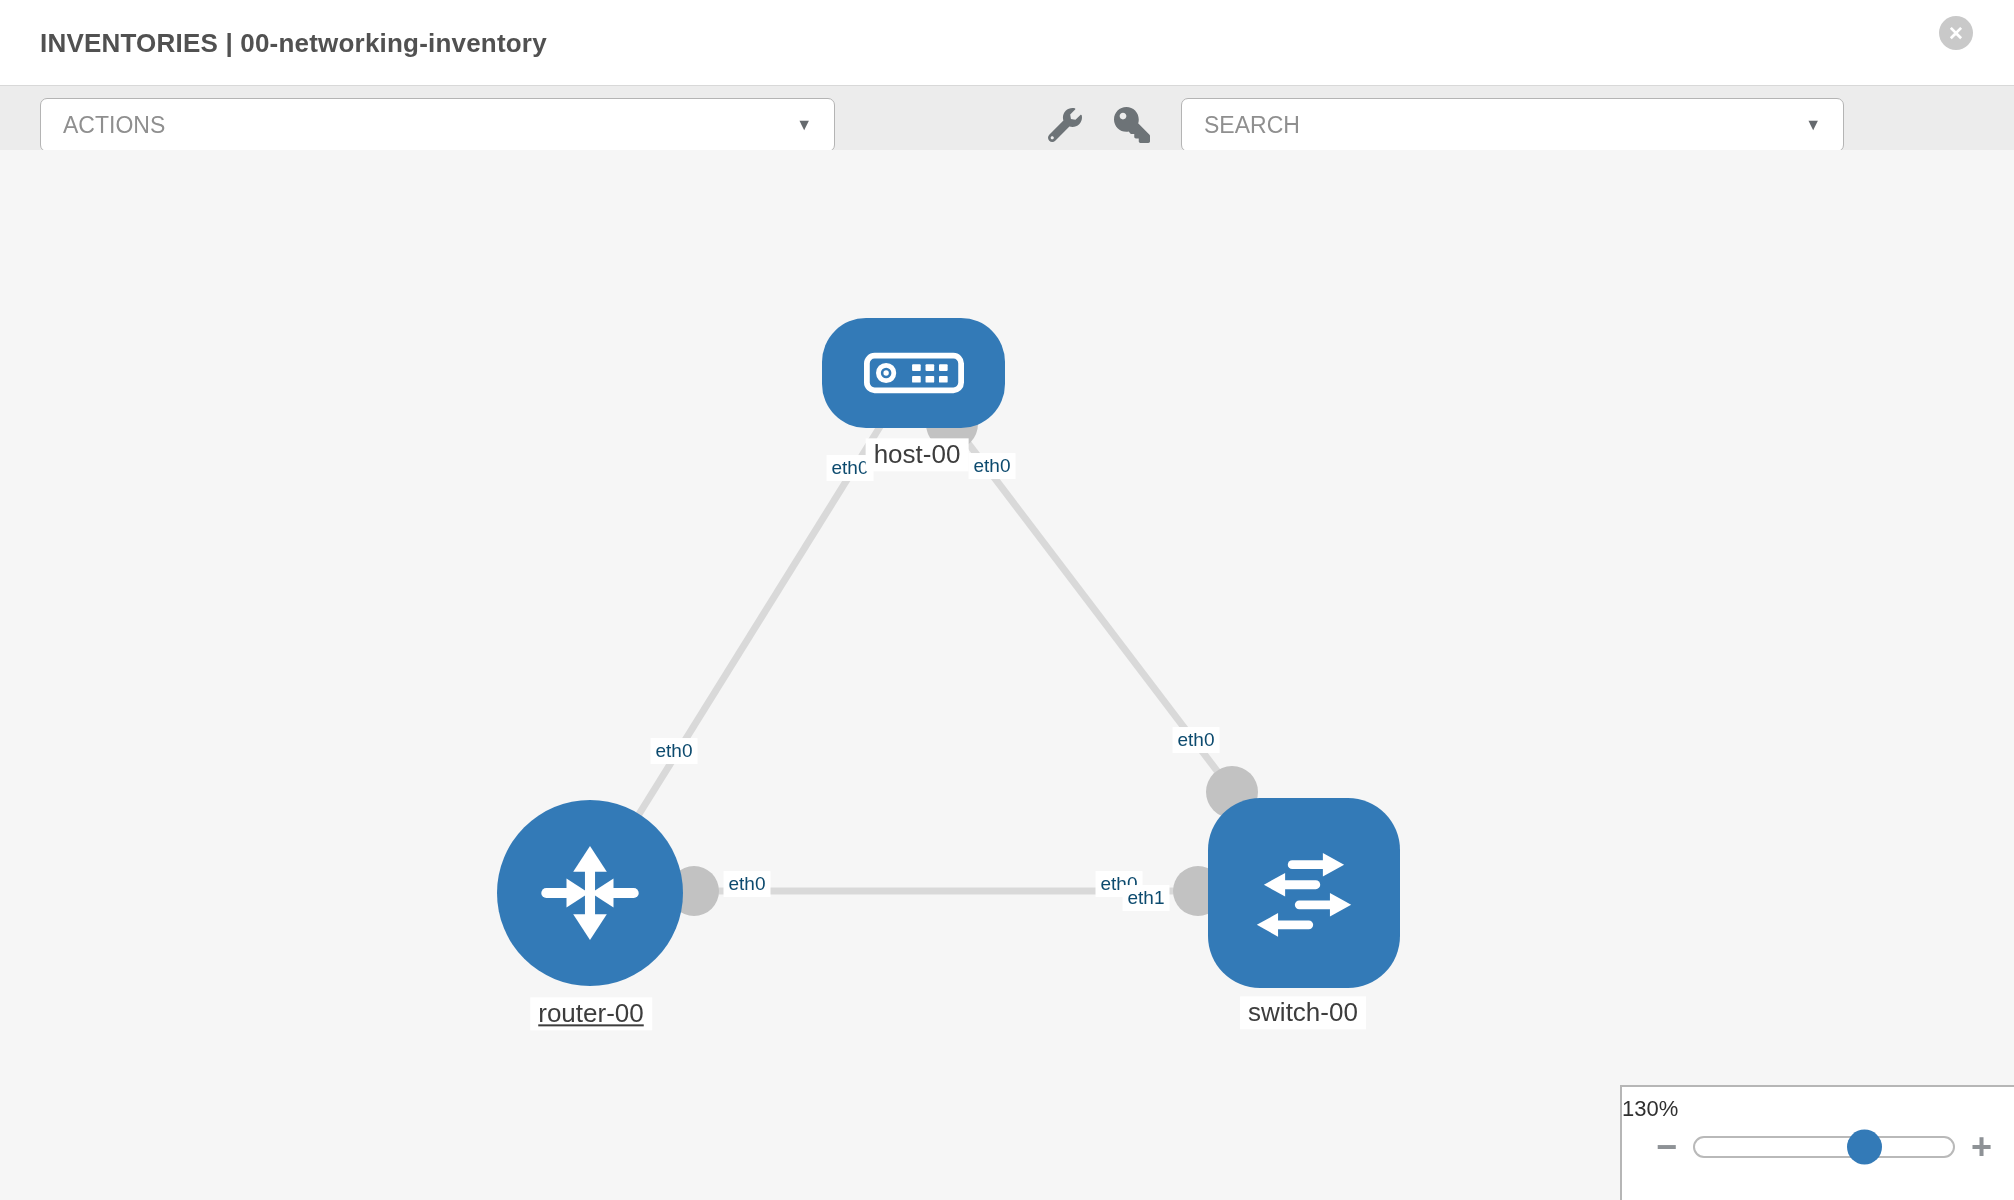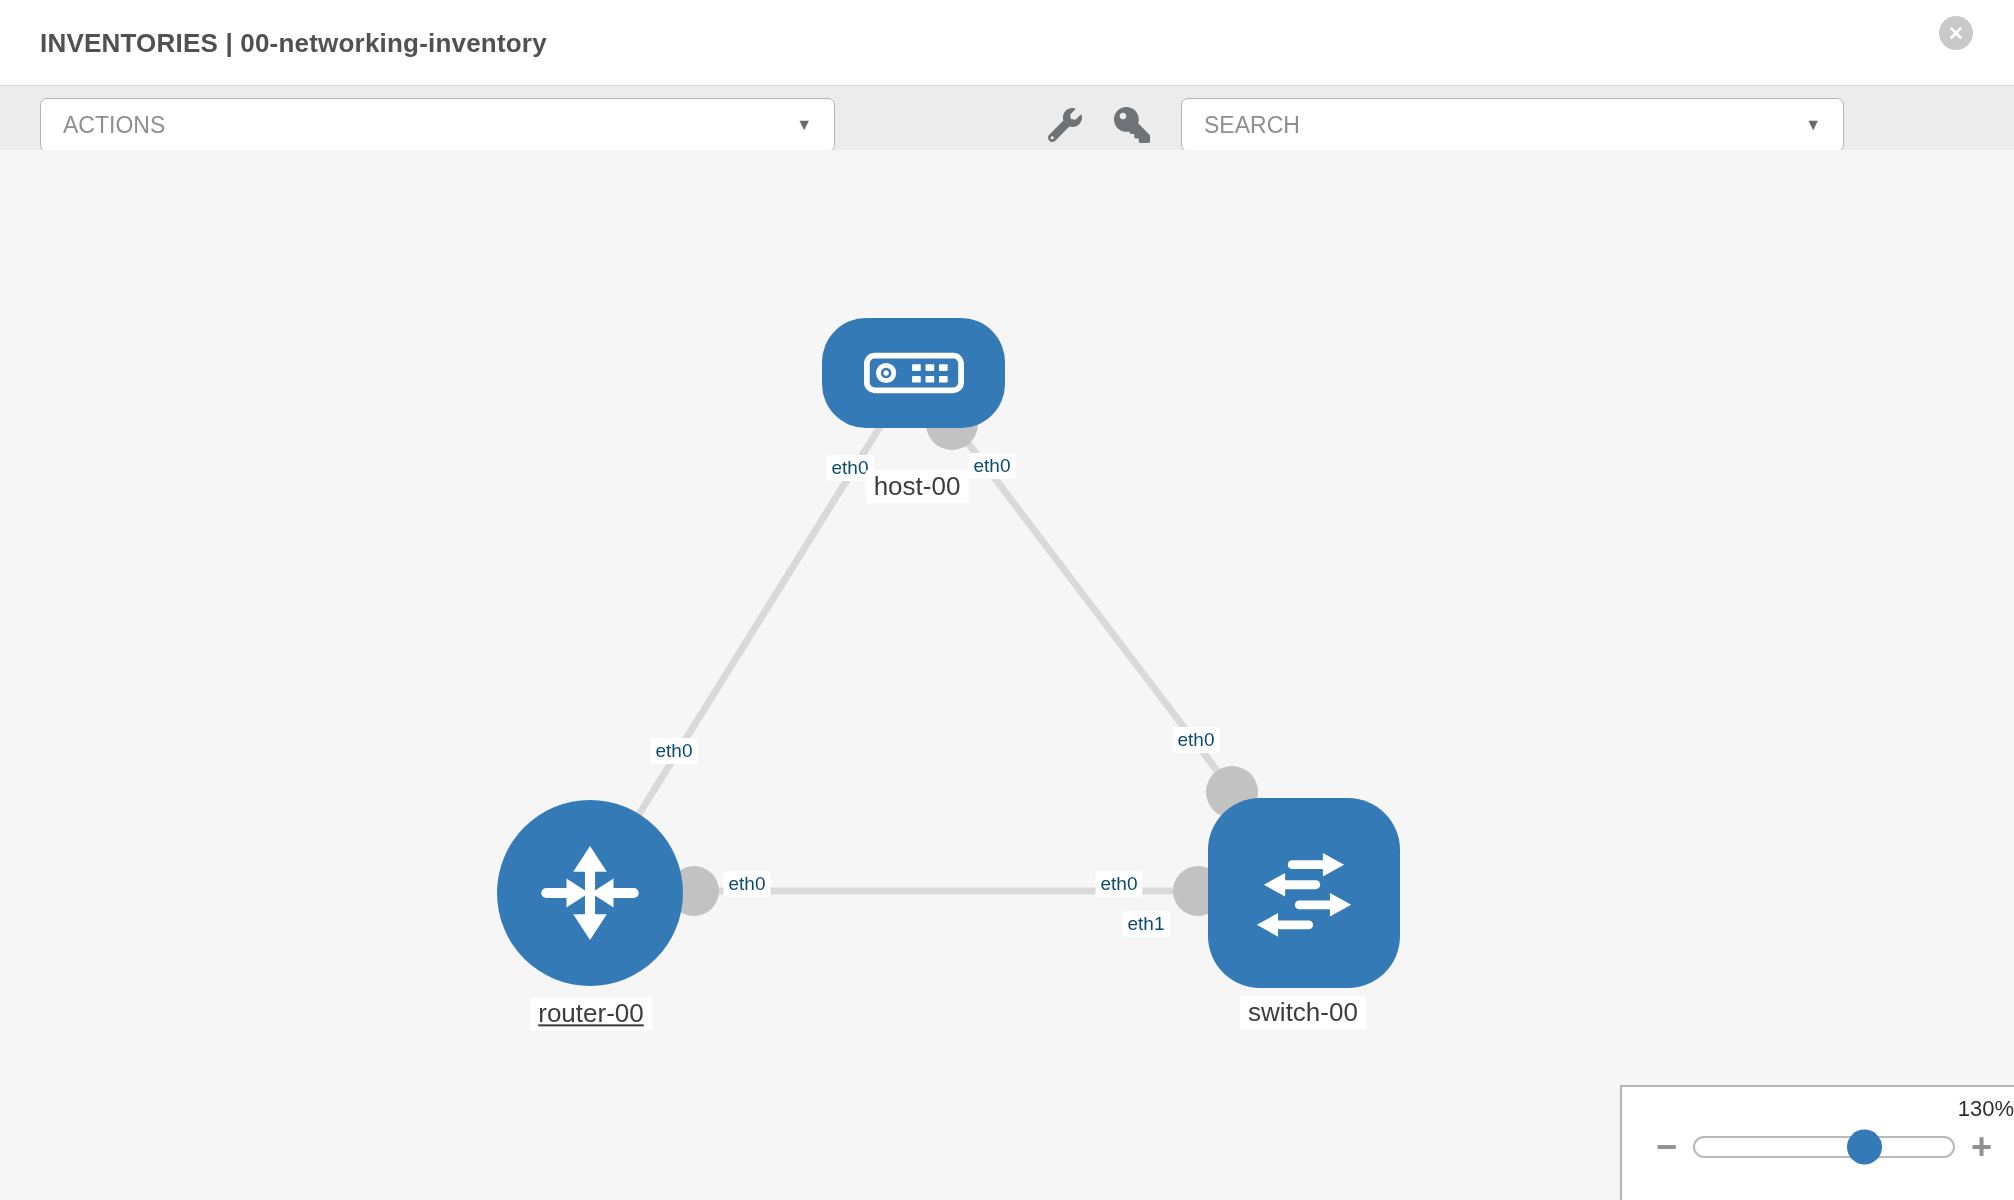--- a/index.html
+++ b/index.html
@@ -40,33 +40,33 @@
   .node-host   { left:822px;  top:168px; width:183px; height:110px; border-radius:44px; }
   .node-router { left:497px;  top:650px; width:186px; height:186px; border-radius:50%; }
   .node-switch { left:1208px; top:648px; width:192px; height:190px; border-radius:52px; }
 
   .chip { position:absolute; transform:translate(-50%,-50%); background:#ffffff;
     color:#0c4a6e; font-size:19px; line-height:1.05; padding:3px 5px; white-space:nowrap; }
   .node-label { font-size:26px; color:#3d3d3d; padding:3px 8px; }
 
   .chip.if-host-l   { left:850px;  top:318px; }
   .chip.if-host-r   { left:992px;  top:316px; }
-  .chip.lbl-host    { left:917px;  top:305px;margin-top:32px; }
+  .chip.lbl-host    { left:917px;  top:305px; }
   .chip.if-mid-l    { left:674px;  top:601px; }
   .chip.if-mid-r    { left:1196px; top:590px; }
   .chip.if-bot-l    { left:747px;  top:734px; }
   .chip.if-bot-back { left:1119px; top:734px; }
-  .chip.if-bot-r    { left:1146px; top:774px; }
+  .chip.if-bot-r    { left:1146px; top:748px; }
   .chip.lbl-router  { left:591px;  top:864px;text-decoration:underline; }
   .chip.lbl-switch  { left:1303px; top:863px; }
 
   
   .zoom-panel { position:absolute; left:1620px; top:935px; width:394px; height:115px;
     background:#ffffff; border-left:2px solid #b6b6b6; border-top:2px solid #b6b6b6; }
-  .zoom-level { text-align:right; font-size:22px; color:#2f2f2f; margin-top:9px; }
+  .zoom-level { text-align:left; font-size:22px; color:#2f2f2f; margin-top:9px; }
   .zoom-row { display:flex; align-items:center; margin-top:7px; padding-left:34px; }
   .zoom-minus, .zoom-plus { font-size:36px; font-weight:800; color:#8e9296;
     line-height:1; cursor:pointer; }
   .zoom-track { position:relative; width:262px; height:22px; background:#ffffff;
     border:2px solid #b9b9b9; border-radius:12px; margin:0 16px; cursor:pointer; }
   .zoom-thumb { position:absolute; left:152px; top:50%; transform:translateY(-50%);
     width:35px; height:35px; border-radius:50%; background:#337ab7; cursor:grab; }
 </style>
 </head>
 <body>

